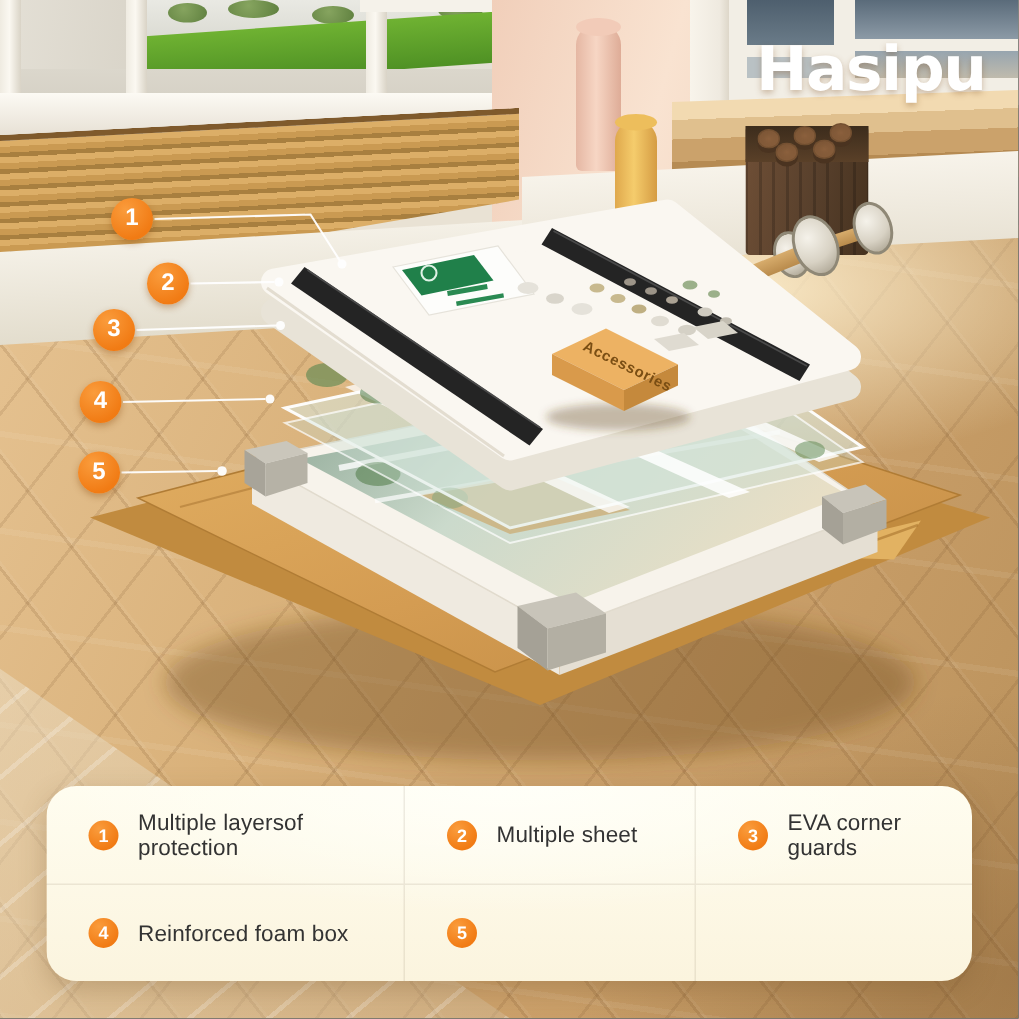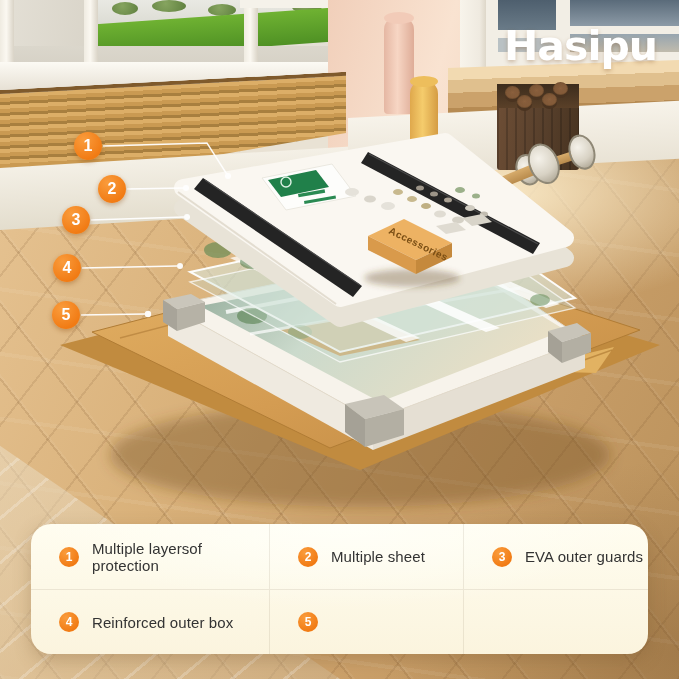--- a/index.html
+++ b/index.html
@@ -329,27 +329,27 @@
     <div class="legend-item li-r1 li-c2">
       <span class="badge">
           <i>2</i>
         </span>
       <span class="legend-label">Multiple sheet</span>
     </div>
     <div class="legend-item li-r1 li-c3">
       <span class="badge">
           <i>3</i>
         </span>
-      <span class="legend-label">EVA outer guards</span>
+      <span class="legend-label">EVA corner guards</span>
     </div>
     <div class="legend-item li-r2 li-c1">
       <span class="badge">
           <i>4</i>
         </span>
-      <span class="legend-label">Reinforced outer box</span>
+      <span class="legend-label">Reinforced foam box</span>
     </div>
     <div class="legend-item li-r2 li-c2">
       <span class="badge">
           <i>5</i>
         </span>
     </div>
     <div class="legend-item li-r2 li-c3"></div>
   </div>
 
 </div>

